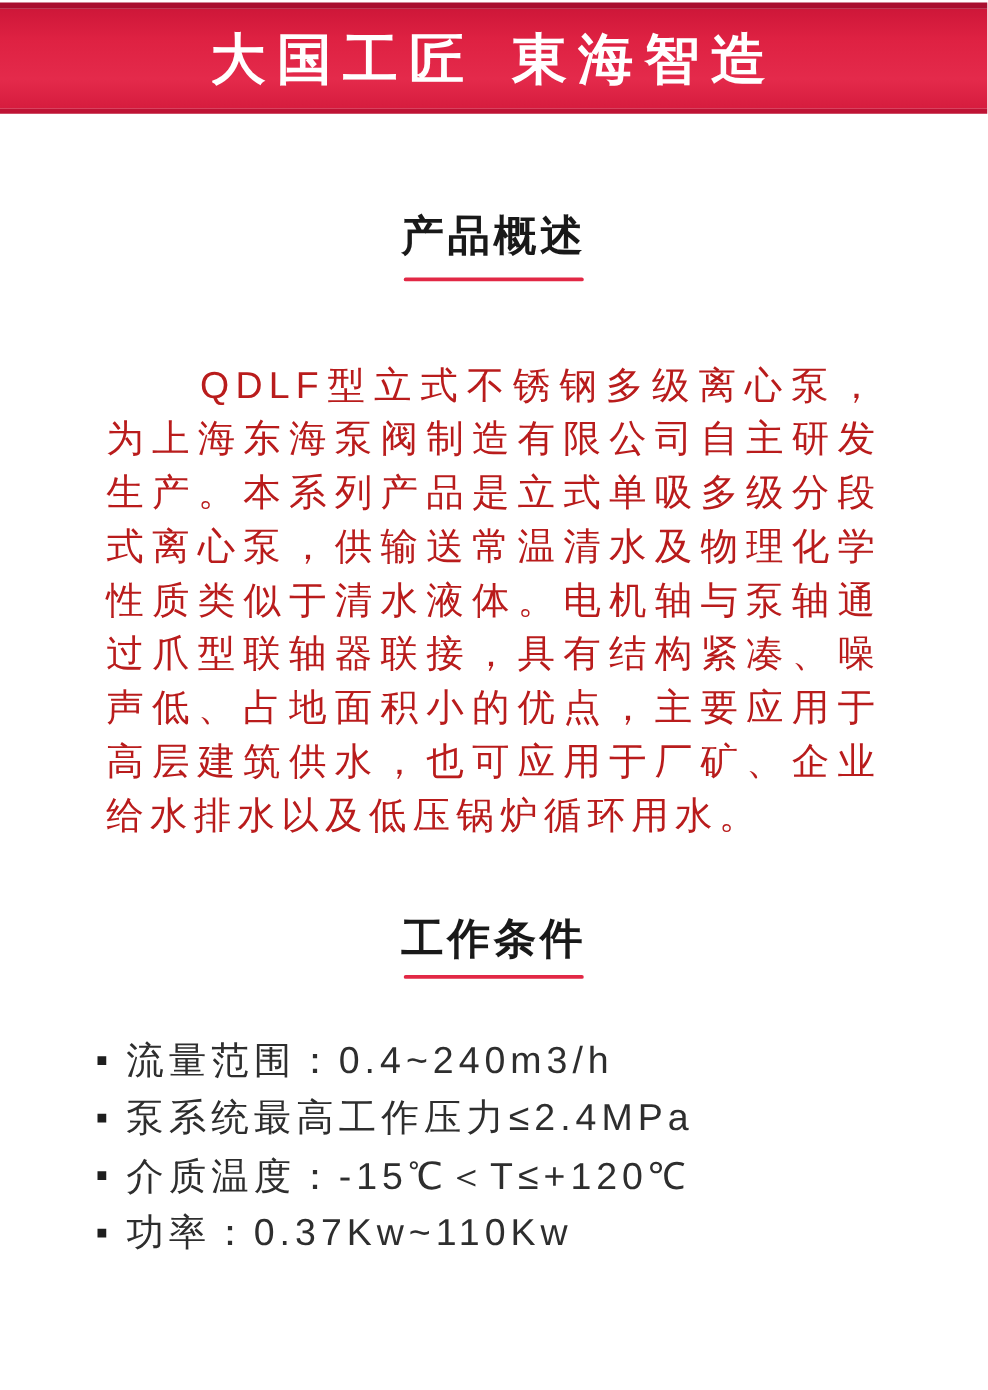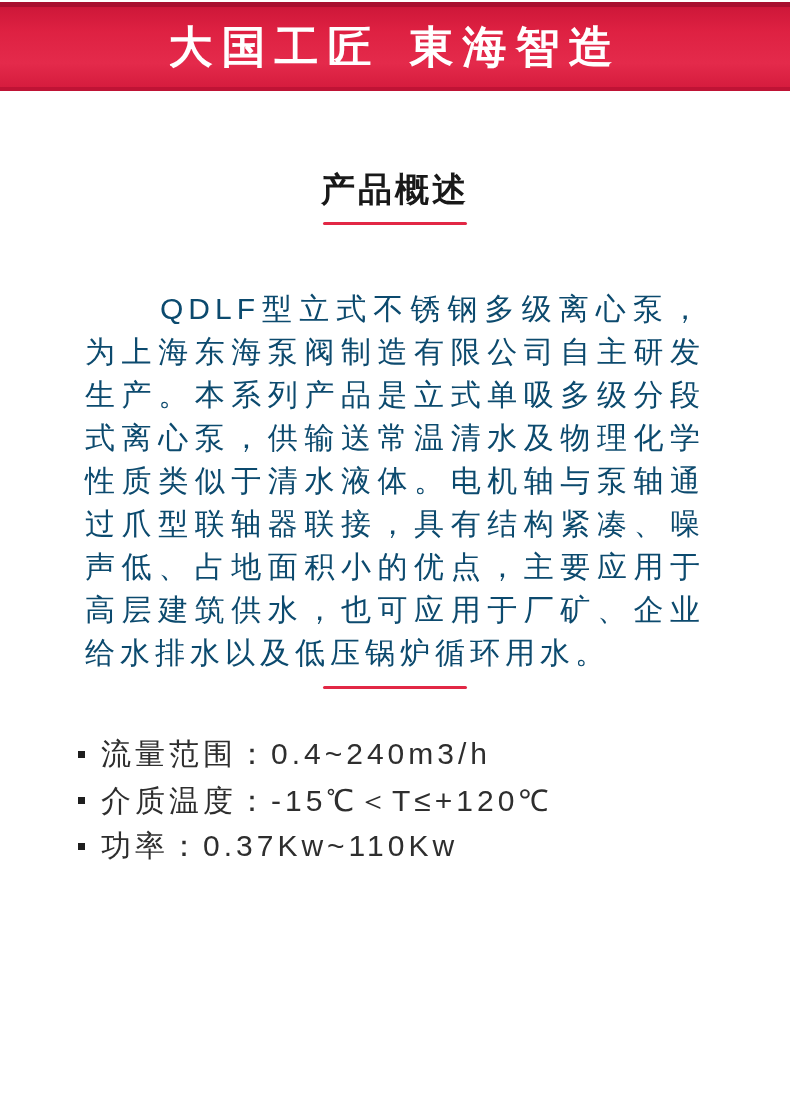--- a/index.html
+++ b/index.html
@@ -56,21 +56,21 @@
     border-radius: 2px;
   }
   .conditions .heading-underline { margin-top: 12px; }
   
   .para {
     width: 620px;
     margin: 62px auto 0 auto;
     font-size: 30px;
     line-height: 43px;
     letter-spacing: 5px;
-    color: #0c4a6e;
+    color: #b91c1c;
     text-align: justify;
     text-indent: 2.5em;
   }
   
   .cond-list {
     width: 640px;
     margin: 42px auto 0 auto;
     padding: 0;
     list-style: none;
     text-align: right;
@@ -101,26 +101,31 @@
     <h1 class="banner-title">大国工匠 東海智造</h1>
   </header>
 
   <section class="overview">
     <h2 class="section-heading">产品概述</h2>
     <div class="heading-underline"></div>
     <p class="para">QDLF型立式不锈钢多级离心泵，为上海东海泵阀制造有限公司自主研发生产。本系列产品是立式单吸多级分段式离心泵，供输送常温清水及物理化学性质类似于清水液体。电机轴与泵轴通过爪型联轴器联接，具有结构紧凑、噪声低、占地面积小的优点，主要应用于高层建筑供水，也可应用于厂矿、企业给水排水以及低压锅炉循环用水。</p>
   </section>
 
   <section class="conditions">
+    <h2 class="section-heading">工作条件</h2>
     <div class="heading-underline"></div>
 
     <ul class="cond-list">
       <li class="cond-item">
         <span class="dot"></span>
         <span>流量范围：0.4~240m3/h</span>
+      </li>
+      <li class="cond-item">
+        <span class="dot"></span>
+        <span>泵系统最高工作压力≤2.4MPa</span>
       </li>
       <li class="cond-item">
         <span class="dot"></span>
         <span>介质温度：-15℃＜T≤+120℃</span>
       </li>
       <li class="cond-item">
         <span class="dot"></span>
         <span>功率：0.37Kw~110Kw</span>
       </li>
     </ul>

